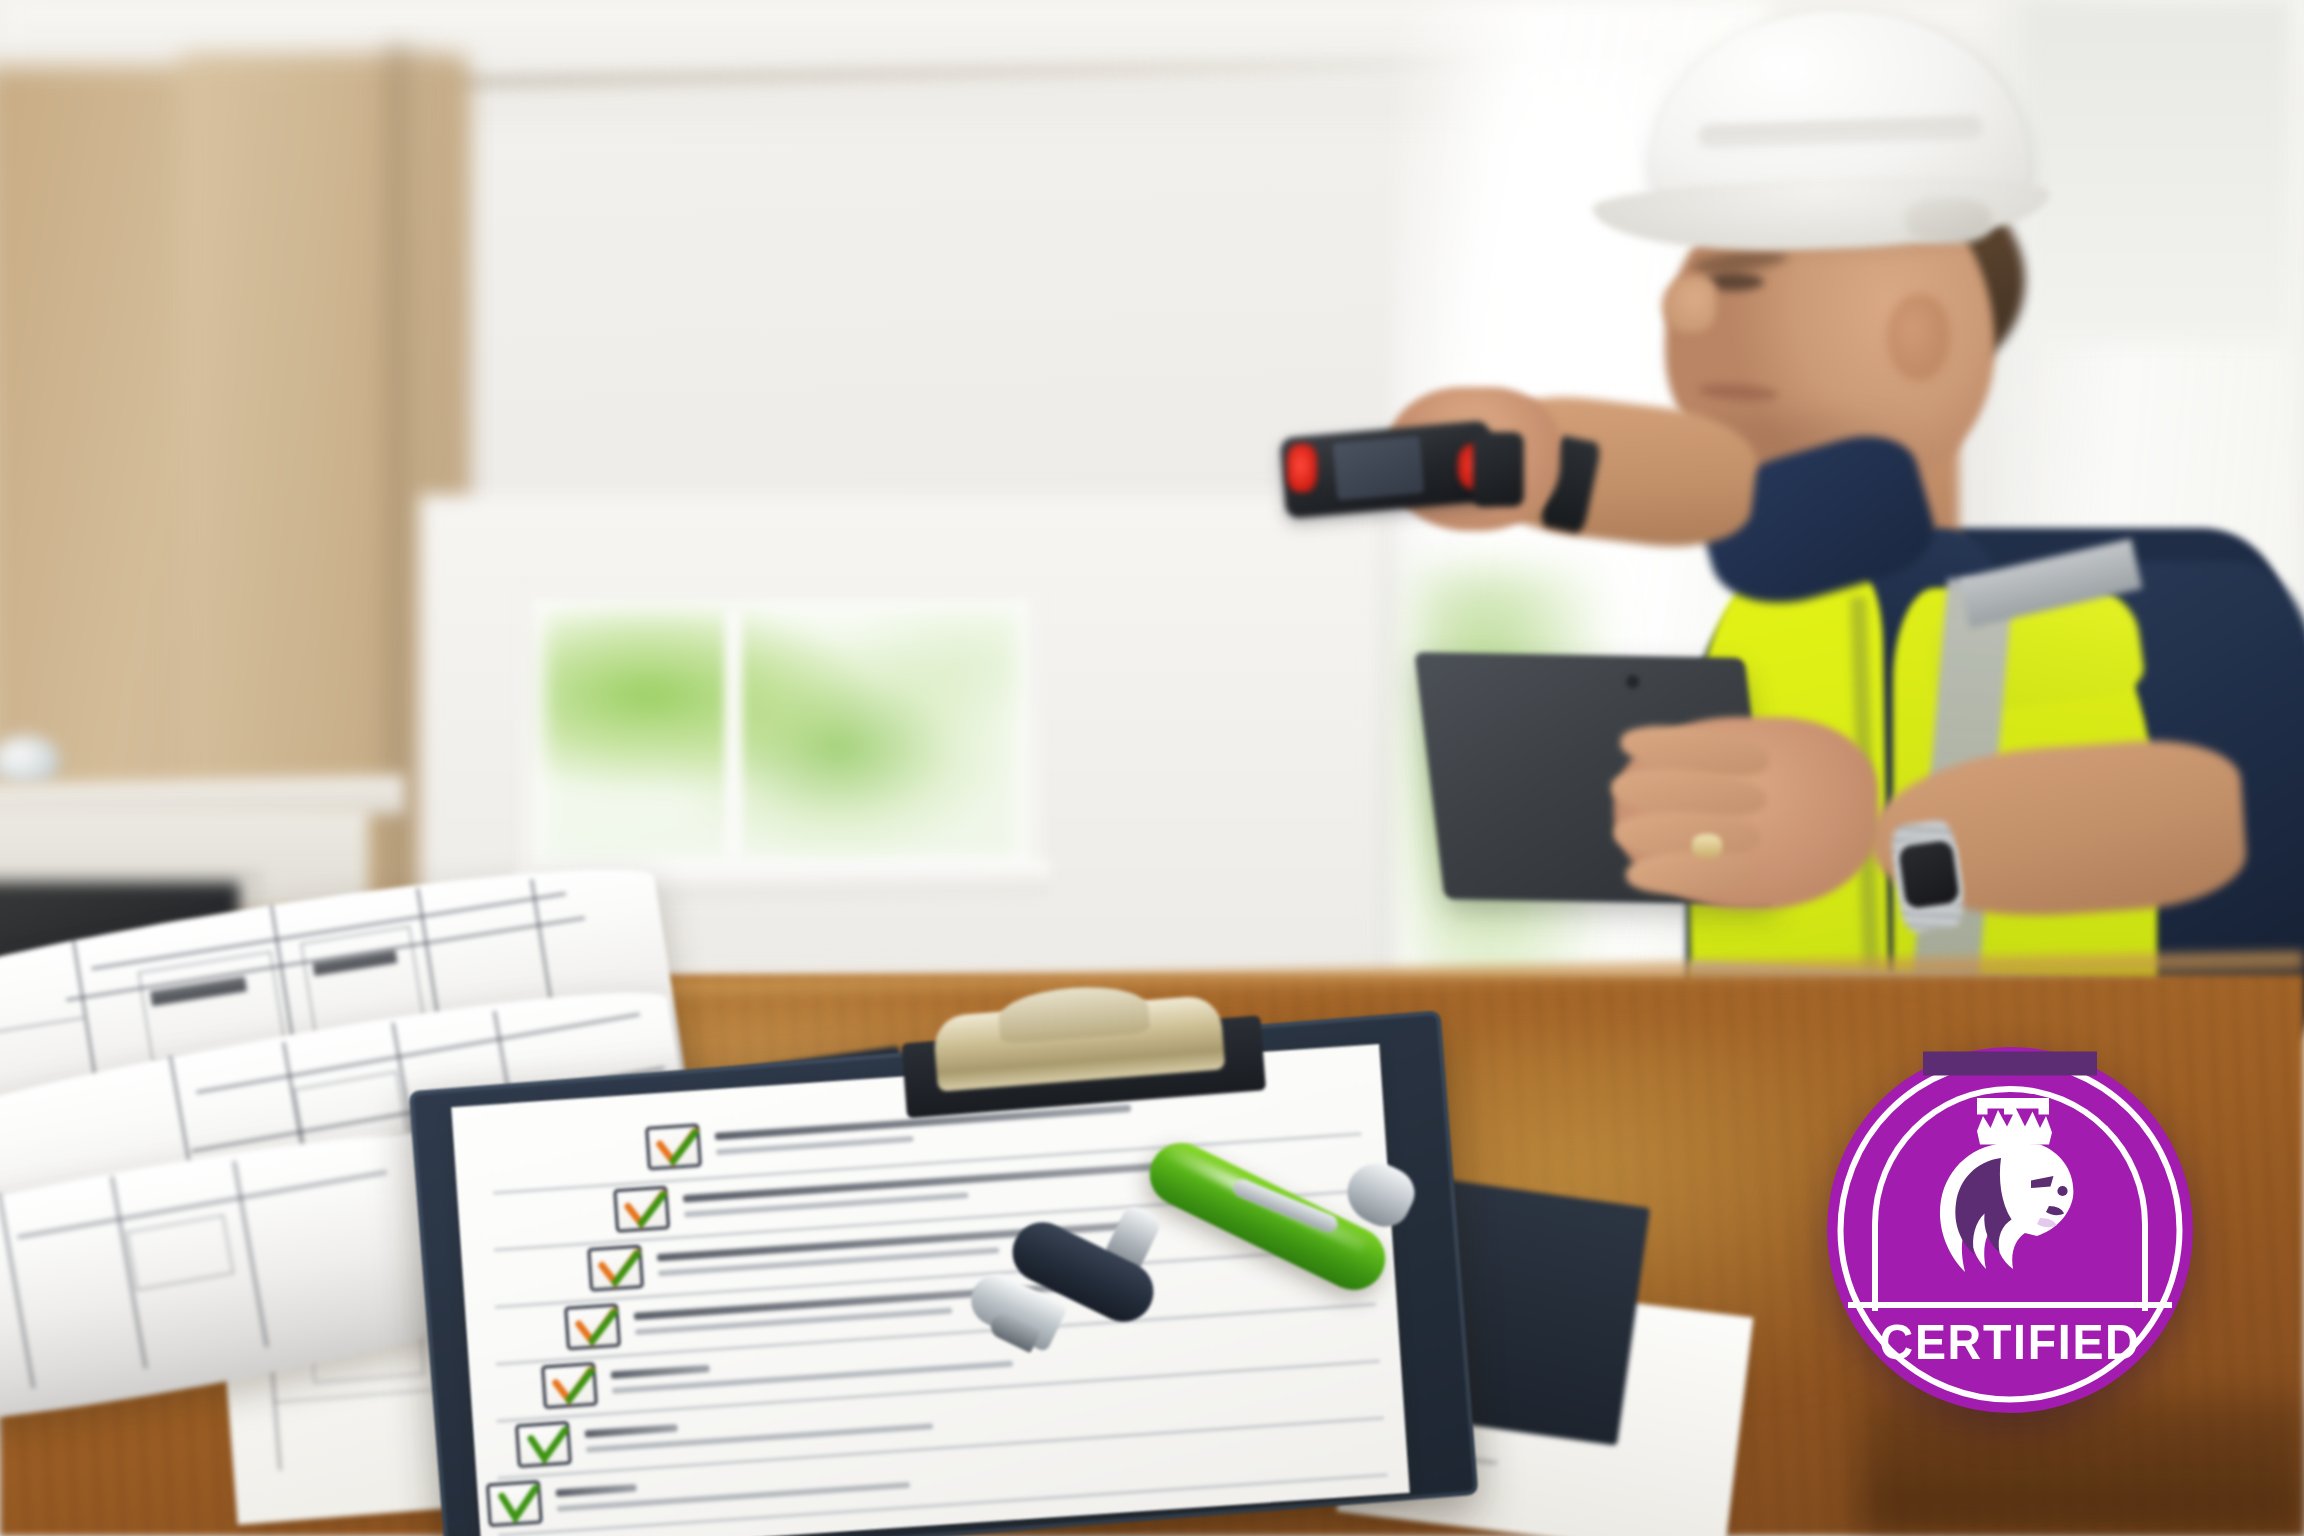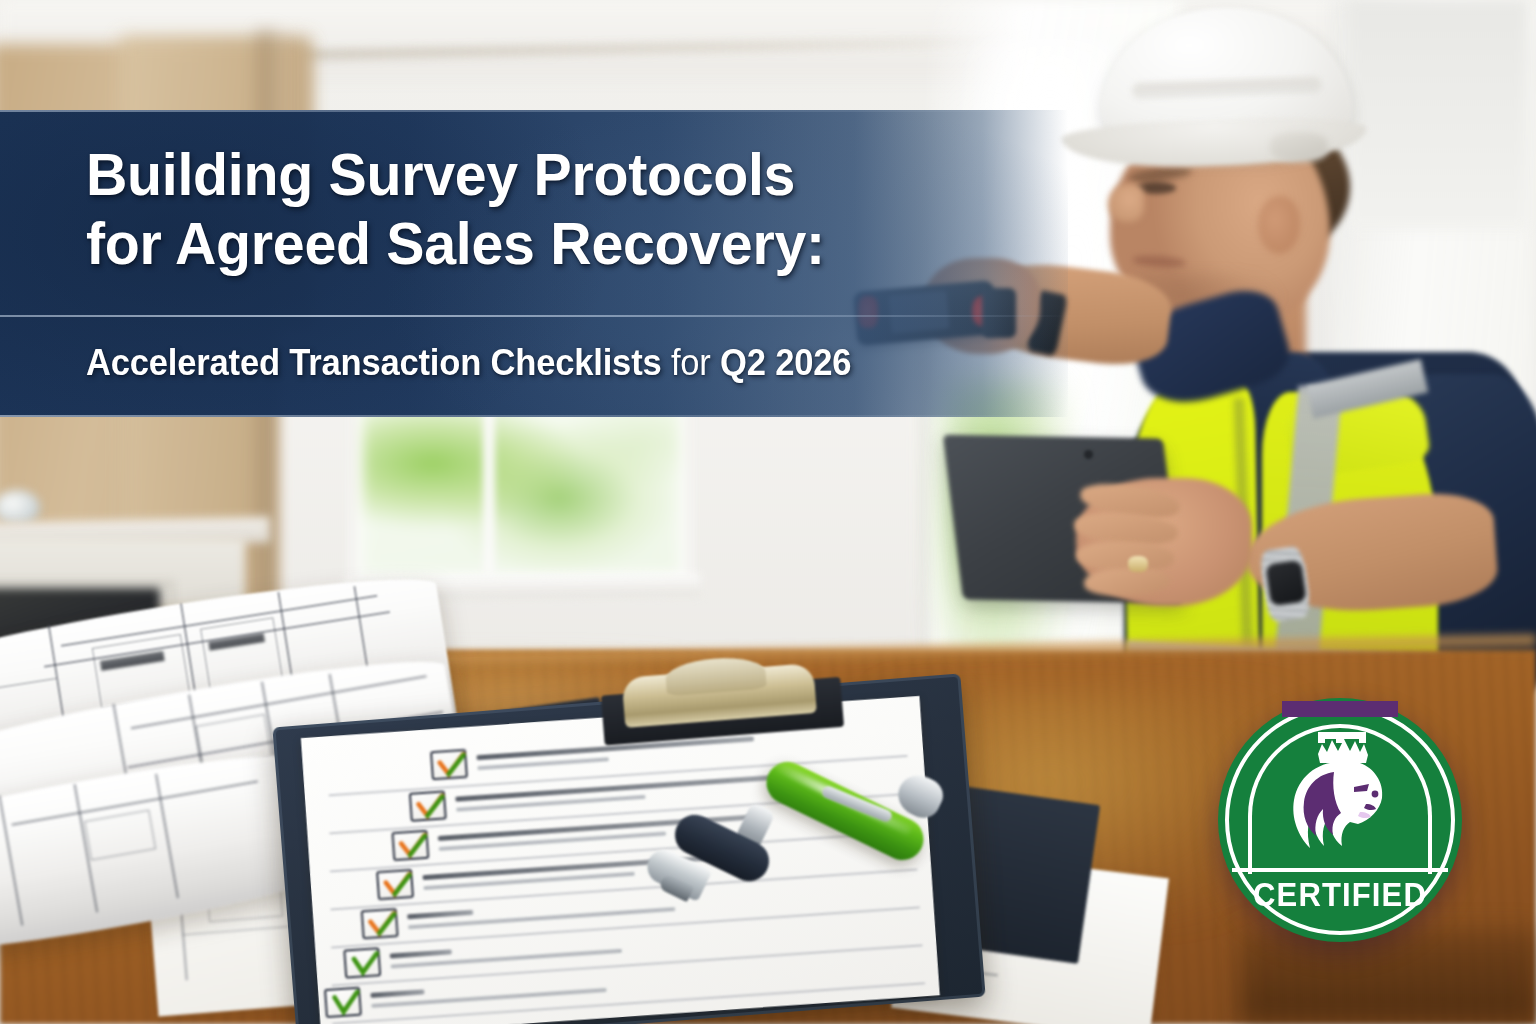--- a/index.html
+++ b/index.html
@@ -620,21 +620,21 @@
     transform:scaleX(.96); transform-origin:left center;
     text-shadow:2px 2px 5px rgba(6,16,32,.6), 0 1px 2px rgba(6,16,32,.45);
     white-space:nowrap;
   }
   .subtitle .lite { font-weight:400; }
 
   
   .badge {
     position:absolute; left:1218px; top:698px; width:244px; height:244px;
     border-radius:50%;
-    background:#15803d;
+    background:#a21caf;
     box-shadow:0 10px 26px rgba(40,16,56,.42);
   }
   .badge-ring {
     position:absolute; inset:7px; border-radius:50%;
     border:4px solid #ffffff;
   }
   .badge-innerline {
     position:absolute; left:30px; top:26px; width:184px; height:150px;
     border:4px solid #ffffff; border-bottom:none;
     border-radius:92px 92px 0 0;
@@ -906,35 +906,20 @@
       <div class="pen-barrel"></div>
       <div class="pen-hilite"></div>
       <div class="pen-clip"></div>
       <div class="pen-ring"></div>
       <div class="pen-grip"></div>
       <div class="pen-cone"></div>
       <div class="pen-tip"></div>
     </div>
   </div>
 
-  <div class="banner">
-    <div class="banner-tex"></div>
-    <div class="banner-top-line"></div>
-    <div class="banner-div"></div>
-    <div class="banner-bot-line"></div>
-
-    <div class="title-wrap">
-      <span class="title-line">Building Survey Protocols</span>
-      <span class="title-line">for Agreed Sales Recovery:</span>
-    </div>
-
-    <div class="subtitle">
-      <span>Accelerated Transaction Checklists</span><span class="lite"> for </span><span>Q2 2026</span>
-    </div>
-  </div>
 
   <div class="badge">
     <div class="badge-ring"></div>
     <div class="badge-innerline"></div>
     <div class="badge-flat-top"></div>
     <div class="badge-band"></div>
 
     <svg class="badge-lion" viewBox="0 0 132 134">
 
       <path d="M44 22 L48 12 L53 20 L58 8 L64 19 L70 7 L76 19 L81 9 L86 20 L90 12 L94 23

